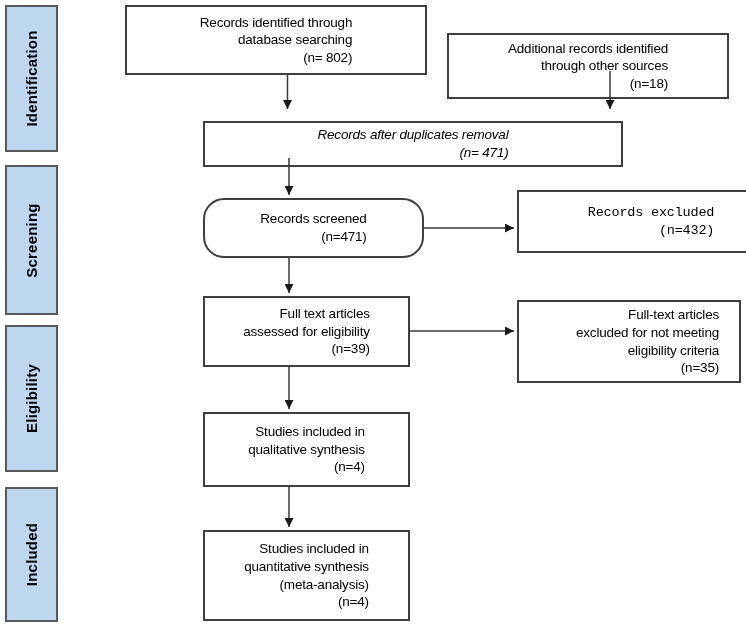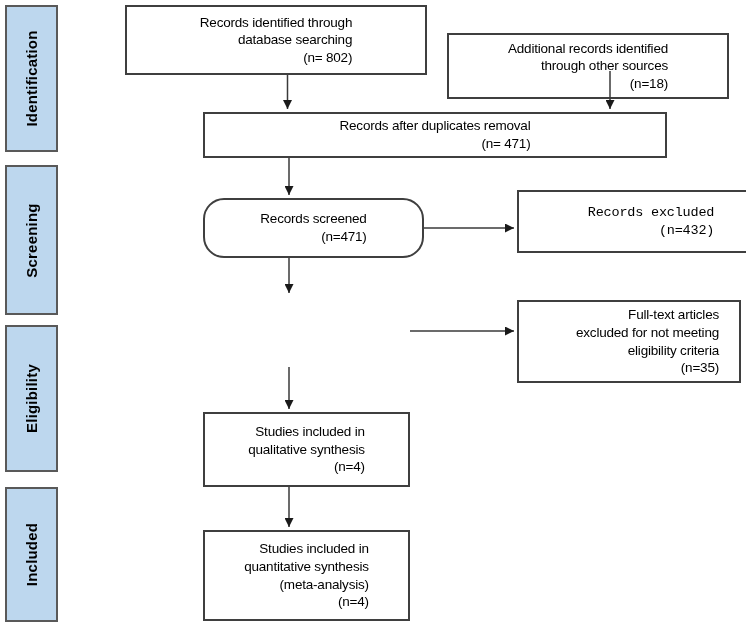--- a/index.html
+++ b/index.html
@@ -79,31 +79,36 @@
   <div class="flowbox" style="left: 125px; top: 5px; width: 302px; height: 70px; border-color: rgb(63, 63, 63);">
     <span class="txt">Records identified through
 database searching
 (n= 802)</span>
   </div>
   <div class="flowbox" style="left: 447px; top: 5px; width: 282px; height: 66px; border-color: rgb(63, 63, 63); margin-top: 28px;">
     <span class="txt">Additional records identified
 through other sources
 (n=18)</span>
   </div>
-  <div class="flowbox" style="left: 203px; top: 112px; width: 464px; height: 46px; border-color: rgb(63, 63, 63);">
+  <div class="flowbox" style="left: 203px; top: 121px; width: 420px; height: 46px; border-color: rgb(63, 63, 63); font-style: italic;">
     <span class="txt">Records after duplicates removal
 (n= 471)</span>
   </div>
   <div class="flowbox" style="left: 203px; top: 198px; width: 221px; height: 60px; border-color: rgb(63, 63, 63); border-radius: 21px;">
     <span class="txt">Records screened
 (n=471)</span>
   </div>
   <div class="flowbox" style="left: 517px; top: 190px; width: 268px; height: 63px; border-color: rgb(63, 63, 63); font-family: Liberation Mono, monospace;">
     <span class="txt">Records excluded
 (n=432)</span>
+  </div>
+  <div class="flowbox" style="left: 203px; top: 296px; width: 207px; height: 71px; border-color: rgb(63, 63, 63);">
+    <span class="txt">Full text articles
+assessed for eligibility
+(n=39)</span>
   </div>
   <div class="flowbox" style="left: 517px; top: 300px; width: 224px; height: 83px; border-color: rgb(63, 63, 63); padding-left: 37px;">
     <span class="txt">Full-text articles
 excluded for not meeting
 eligibility criteria
 (n=35)</span>
   </div>
   <div class="flowbox" style="left: 203px; top: 412px; width: 207px; height: 75px; border-color: rgb(63, 63, 63);">
     <span class="txt">Studies included in
 qualitative synthesis

